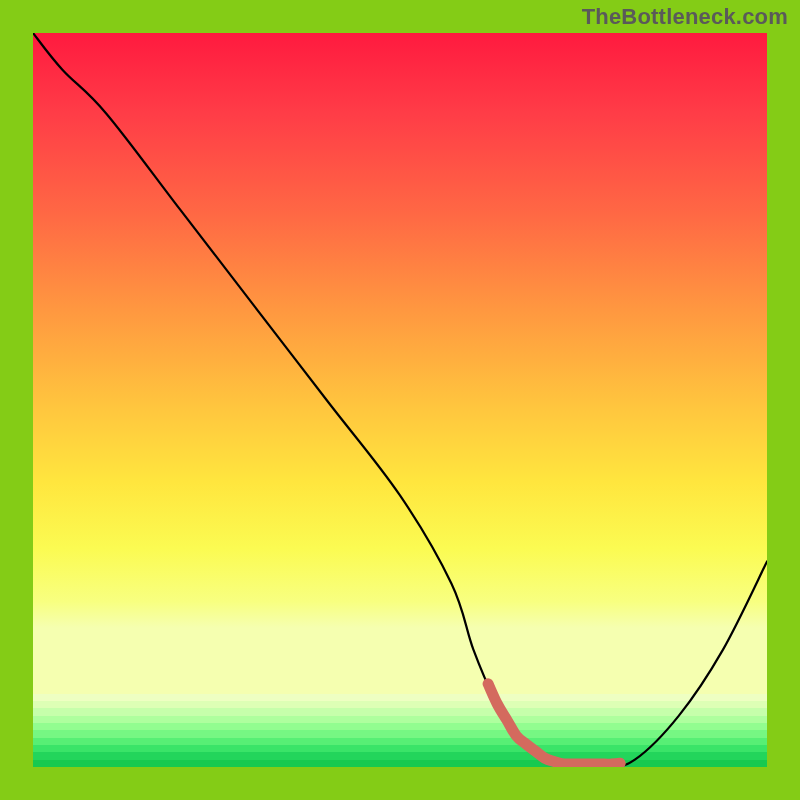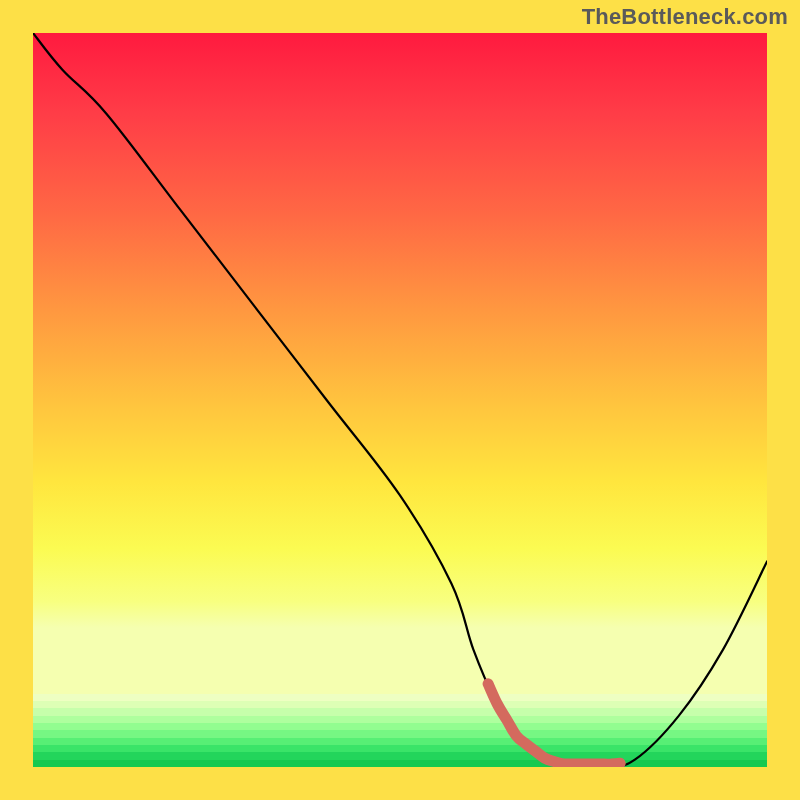--- a/index.html
+++ b/index.html
@@ -1,21 +1,21 @@
 <!DOCTYPE html>
 <html><head>
 <meta charset="utf-8">
 <style>
   * { margin: 0; padding: 0; box-sizing: border-box; }
   html, body { width: 800px; height: 800px; background: #000; font-family: Arial, sans-serif; overflow: hidden; }
   .frame {
     position: relative;
     width: 800px;
     height: 800px;
-    background: #fde047;
+    background: #84cc16;
   }
   .watermark {
     position: absolute;
     top: 4px;
     right: 12px;
     font-size: 22px;
     font-weight: 600;
     color: #5a5a5a;
     letter-spacing: 0.2px;
   }

